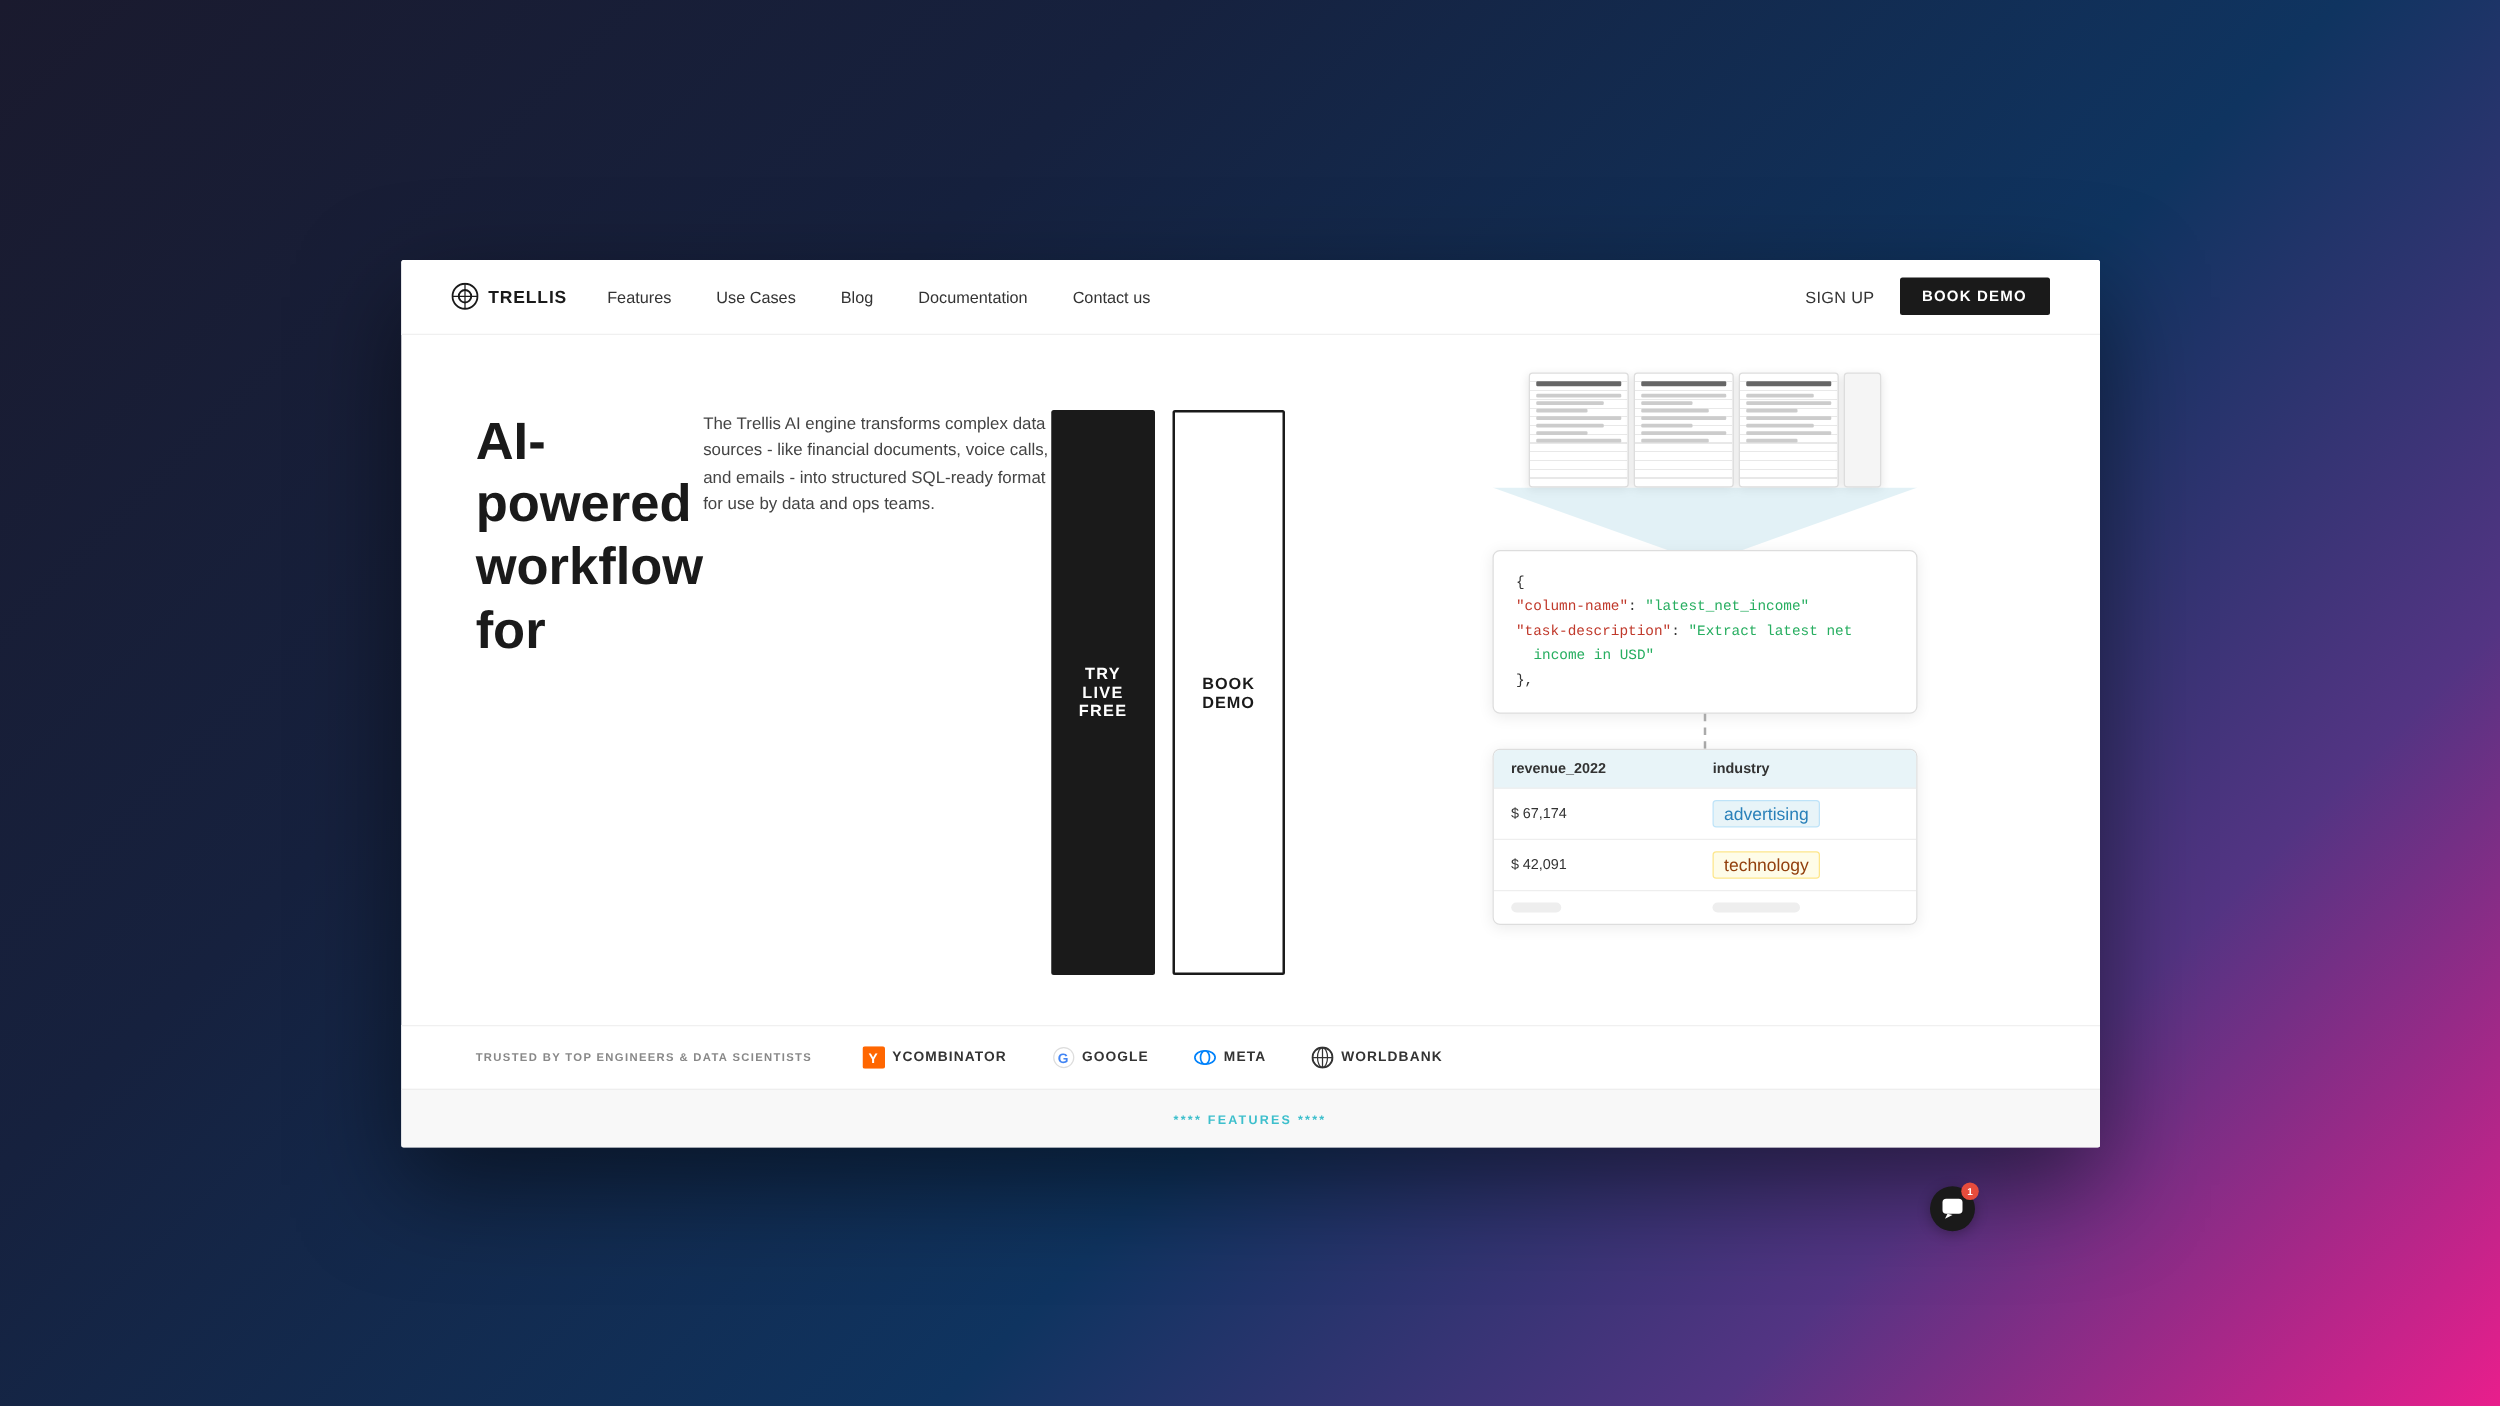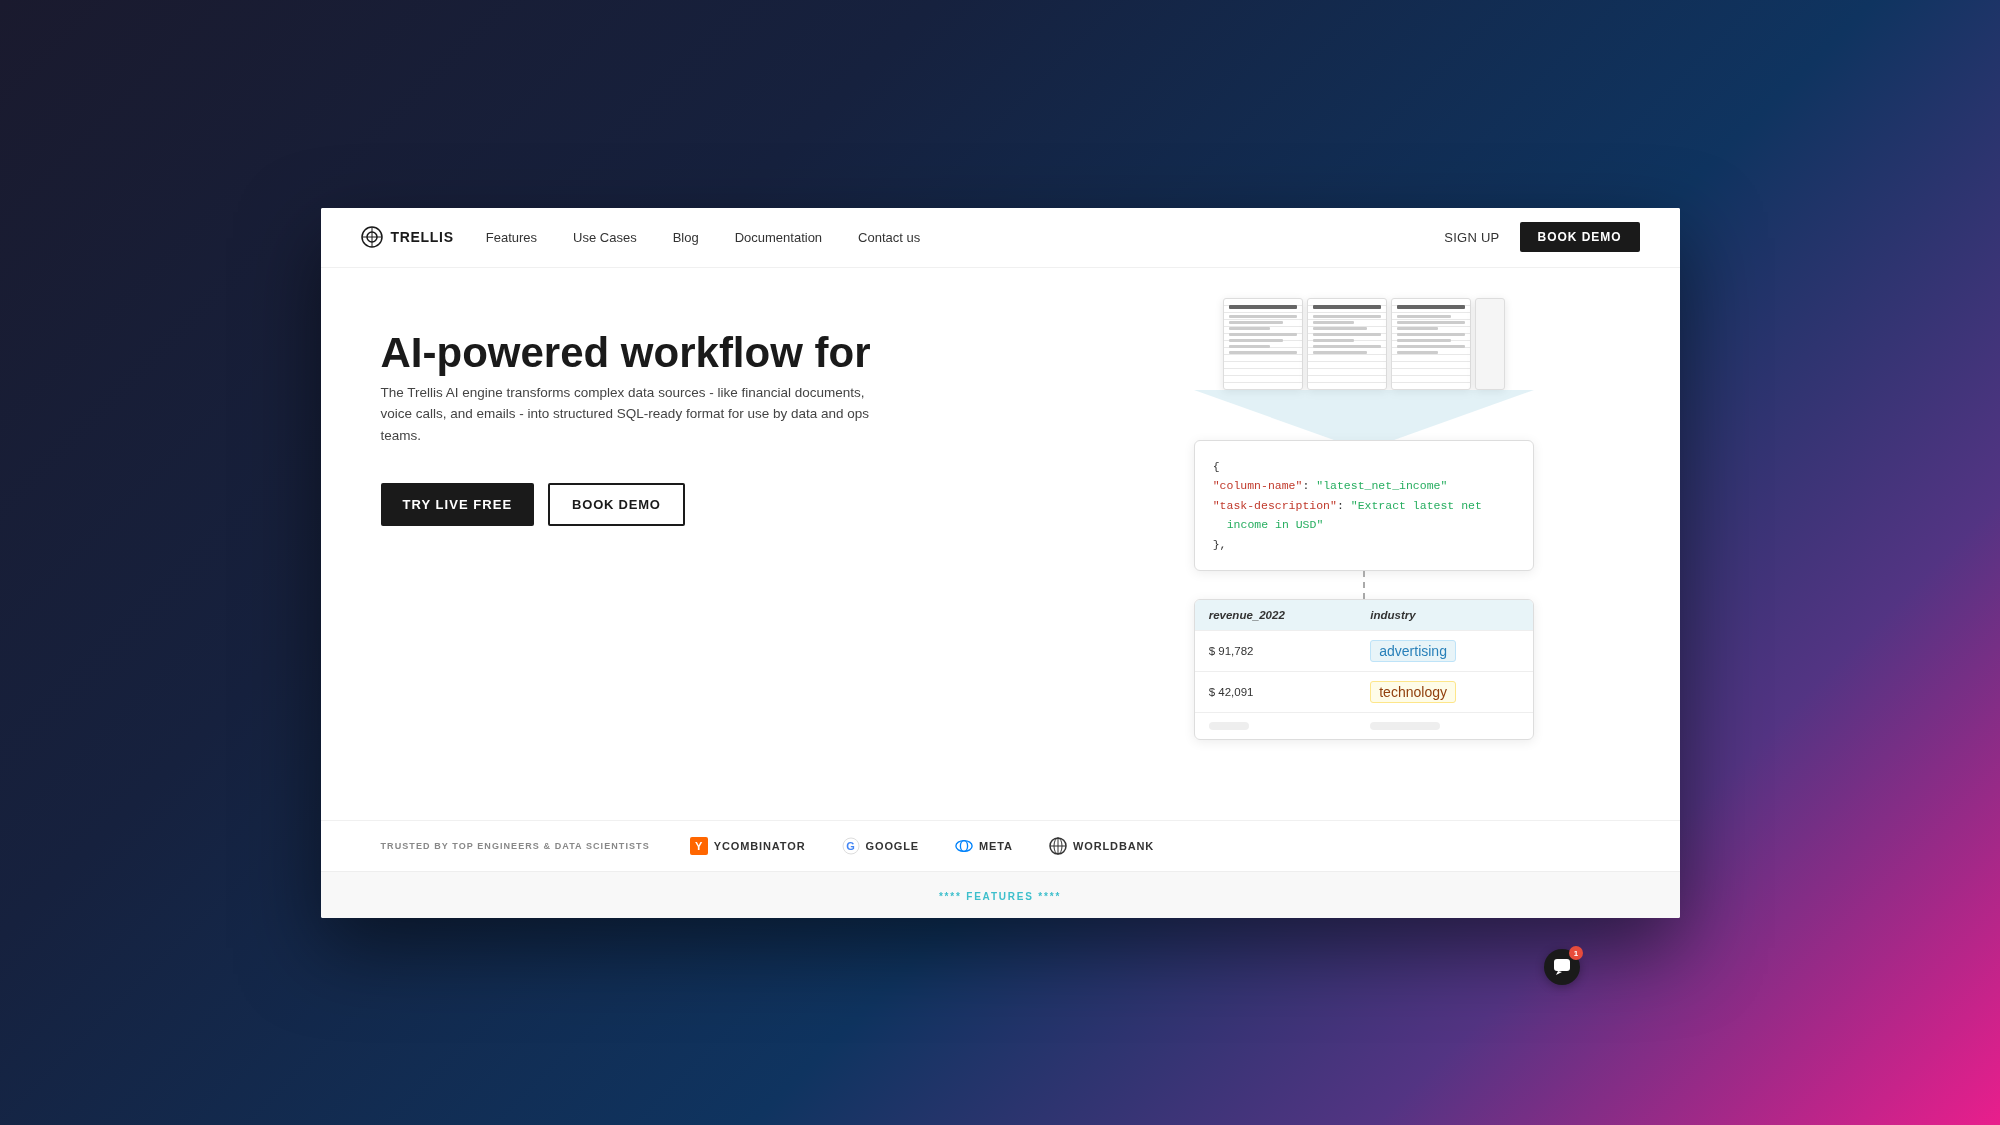--- a/index.html
+++ b/index.html
@@ -105,21 +105,21 @@
       display: flex;
       flex: 1;
       overflow: hidden;
     }
 
     
     .hero-left {
       flex: 0 0 55%;
       padding: 60px 40px 40px 60px;
       display: flex;
-      flex-direction: column;
+      flex-direction: row;
       justify-content: flex-start;
     }
 
     .hero-title {
       font-size: 42px;
       font-weight: 700;
       color: #1a1a1a;
       line-height: 1.2;
       margin-bottom: 4px;
     }
@@ -279,21 +279,20 @@
     }
 
     .data-table {
       width: 100%;
       border-collapse: collapse;
       font-size: 12px;
     }
 
     .data-table thead tr {
       background: #e8f4f8;
-      font-style: italic;
     }
 
     .data-table thead th {
       padding: 9px 14px;
       text-align: left;
       font-weight: 600;
       color: #333;
       font-size: 11.5px;
     }
 
@@ -542,21 +541,21 @@
         <div class="data-table-container">
           <table class="data-table">
             <thead>
               <tr>
                 <th>revenue_2022</th>
                 <th>industry</th>
               </tr>
             </thead>
             <tbody>
               <tr>
-                <td>$ 91,782</td>
+                <td>$ 67,174</td>
                 <td>
                   <span class="badge badge-advertising">advertising</span>
                 </td>
               </tr>
               <tr>
                 <td>$ 42,091</td>
                 <td>
                   <span class="badge badge-technology">technology</span>
                 </td>
               </tr>

